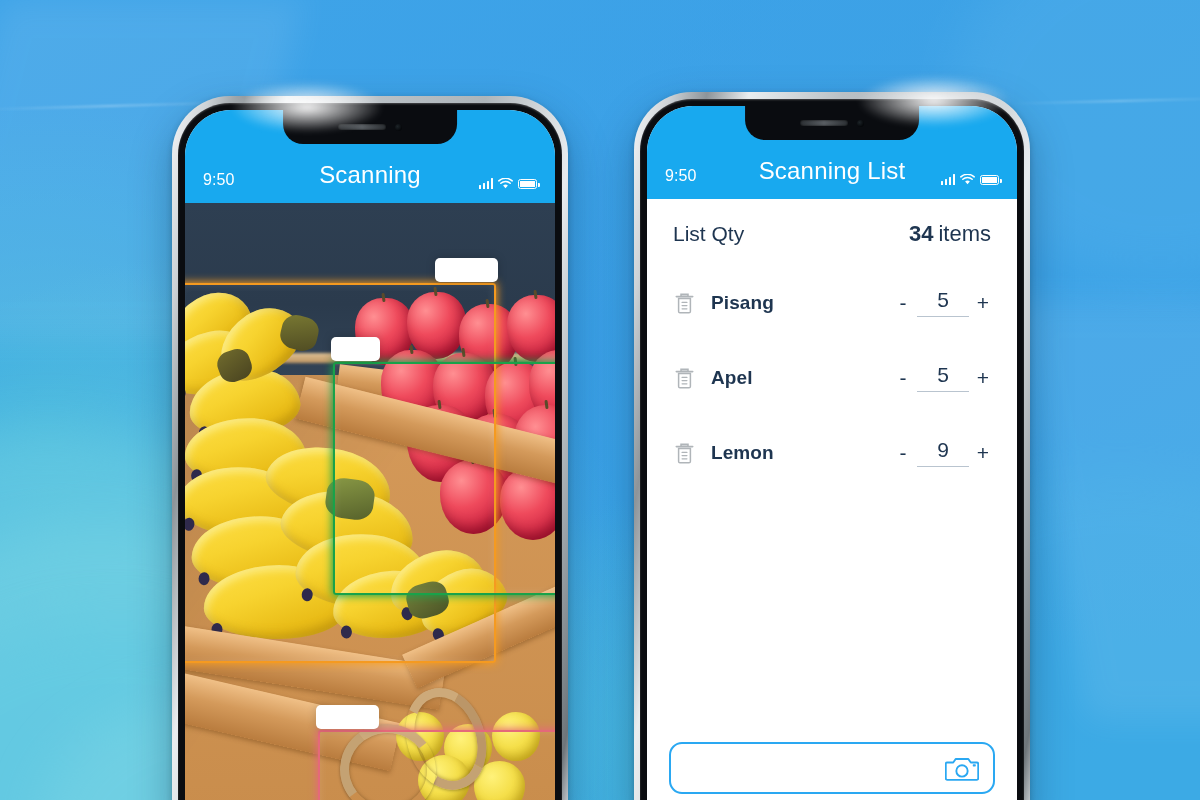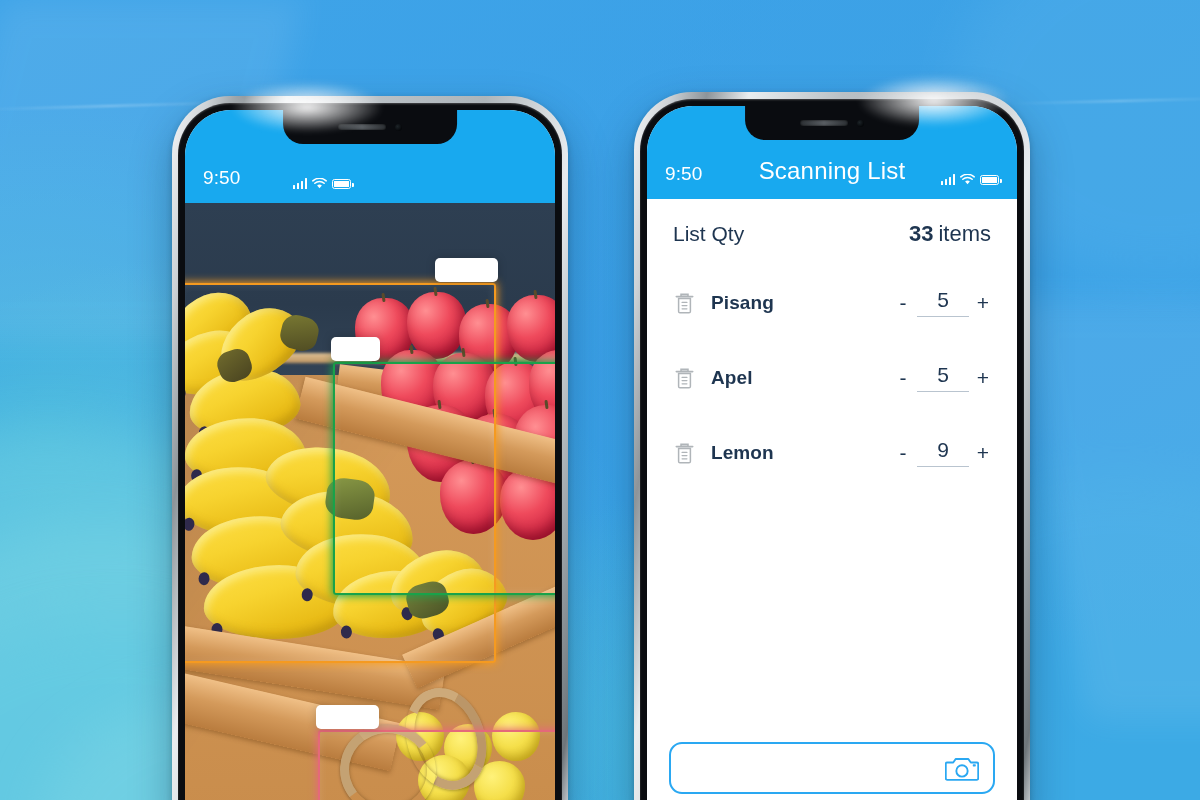--- a/index.html
+++ b/index.html
@@ -96,21 +96,21 @@
 
   
   .appbar {
     position:relative; z-index:20;
     background:#18a9ef;
     height:93px;
     display:flex; align-items:flex-end;
     padding:0 18px 14px 18px;
   }
   .appbar .time {
-    color:#fff; font-size:19px; width:74px; letter-spacing:.1px;
+    color:#fff; font-size:16px; width:74px; letter-spacing:.1px;
   }
   .appbar .title {
     flex:1; text-align:center; color:#fff;
     font-size:24px; font-weight:400; letter-spacing:.2px;
     white-space:nowrap;
   }
   .appbar .sysicons {
     width:74px; display:flex; align-items:center; justify-content:flex-end; gap:5px;
   }
   .bars { display:flex; align-items:flex-end; gap:1.5px; height:11px; }
@@ -263,20 +263,21 @@
   <div class="body">
     <div class="screen">
 
       <div class="notch">
         <div class="speaker"></div>
         <div class="cam"></div>
       </div>
 
       <div class="appbar">
         <div class="time">9:50</div>
+        <div class="title">Scanning</div>
         <div class="sysicons">
           <span class="bars">
               <i></i>
               <i></i>
               <i></i>
               <i></i>
             </span>
           <svg width="15" height="11" viewBox="0 0 16 12">
             <path d="M8 11.2 5.4 8.2a4 4 0 0 1 5.2 0L8 11.2z" fill="#fff"></path>
             <path d="M2.9 5.7a7.6 7.6 0 0 1 10.2 0" stroke="#fff" stroke-width="1.7" fill="none" stroke-linecap="round"></path>
@@ -398,21 +399,21 @@
               <span class="fill"></span>
             </span>
         </div>
       </div>
 
       <div class="listview">
 
         <div class="total-row">
           <div class="lbl">List Qty</div>
           <div class="val">
-            <b>33</b><span>items</span>
+            <b>34</b><span>items</span>
           </div>
         </div>
 
         <div class="items">
 
           <div class="item">
             <span class="trash">
               <svg width="21" height="24" viewBox="0 0 21 24">
                 <path d="M7 3.2h7v2.1H7z" fill="none" stroke="#b0b5b9" stroke-width="1.5"></path>
                 <path d="M2.3 5.6h16.4" stroke="#b0b5b9" stroke-width="1.6" stroke-linecap="round"></path>

